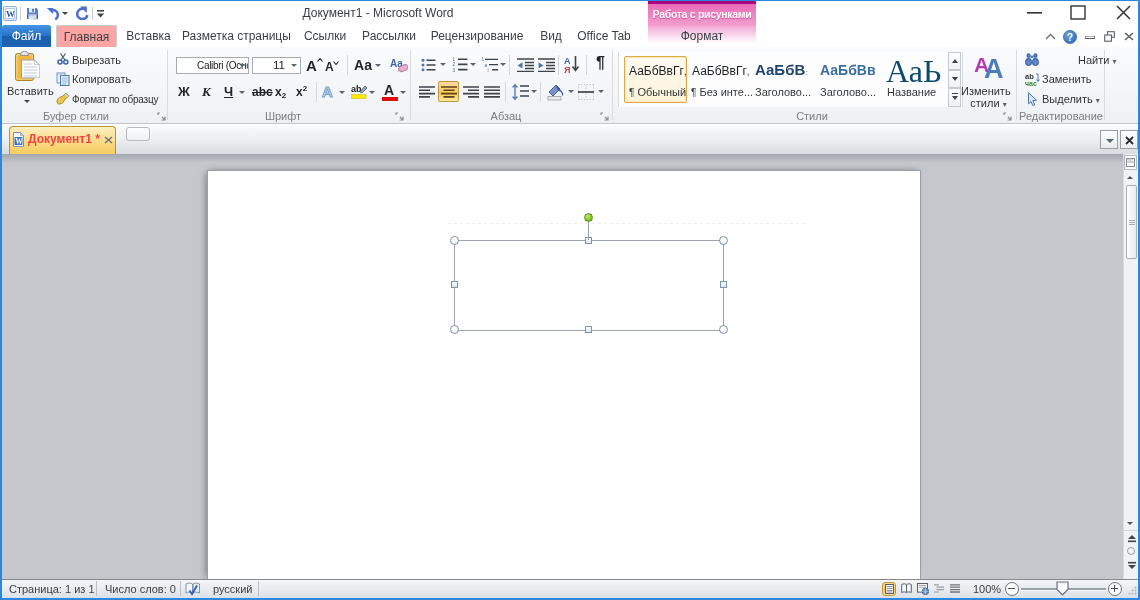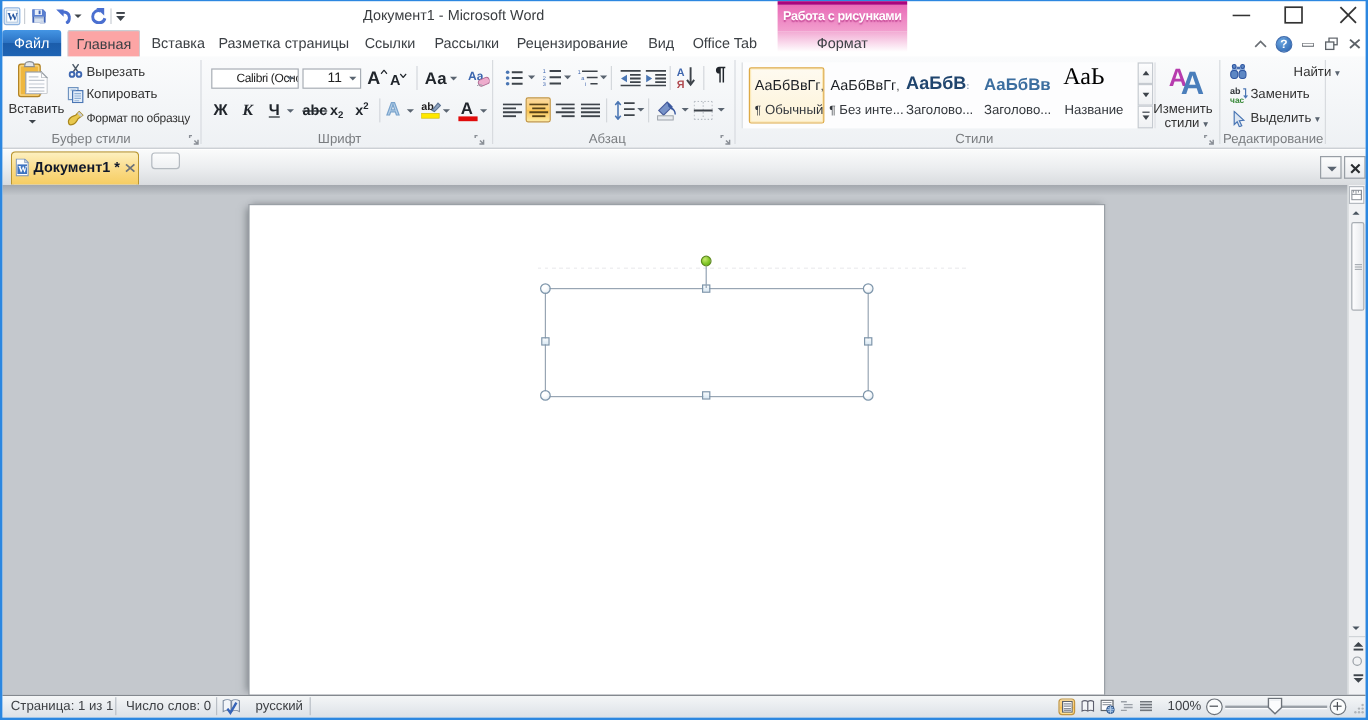--- a/index.html
+++ b/index.html
@@ -351,21 +351,21 @@
 <div class="abs" style="left:618px;top:52px;width:345px;height:55px;background:#fdfdfe;border-left:1px solid #d8dbdf;border-right:1px solid #d8dbdf;"></div>
 <div class="abs" style="left:624px;top:56px;width:63px;height:47px;border:1px solid #deaa46;border-radius:2px;background:linear-gradient(#fefaf0,#fdf3d8);box-shadow:inset 0 0 0 1px #fbe9b8;"></div>
 <div class="rtext" style="left:629px;top:64px;font-size:12px;color:#1d2126;">АаБбВвГг<span style="font-size:10px;color:#444;">,</span></div>
 <div class="rtext" style="left:629px;top:86px;font-size:11px;color:#33373c;"><span style="font-size:10px;">¶</span> Обычный</div>
 <div class="rtext" style="left:692px;top:64px;font-size:12px;color:#1d2126;">АаБбВвГг<span style="font-size:10px;color:#444;">,</span></div>
 <div class="rtext" style="left:691px;top:86px;font-size:11px;color:#33373c;"><span style="font-size:10px;">¶</span> Без инте...</div>
 <div class="rtext" style="left:755px;top:61px;font-size:15px;font-weight:bold;color:#20456e;">АаБбВ<span style="font-size:8px;color:#8aa0b8;">:</span></div>
 <div class="rtext" style="left:755px;top:86px;font-size:11px;color:#33373c;">Заголово...</div>
 <div class="rtext" style="left:820px;top:62px;font-size:14px;font-weight:bold;color:#3c6e9f;">АаБбВв</div>
 <div class="rtext" style="left:820px;top:86px;font-size:11px;color:#33373c;">Заголово...</div>
-<div class="rtext" style="left:886px;top:53px;font-size:20px;font-family:'Liberation Serif',serif;color:#000000;">АаЬ</div>
+<div class="rtext" style="left:886px;top:53px;font-size:32px;font-family:'Liberation Serif',serif;color:#0c4a6e;">АаЬ</div>
 <div class="rtext" style="left:887px;top:86px;font-size:11px;color:#33373c;">Название</div>
 
 <div class="abs" style="left:948px;top:52px;width:13px;height:18px;border:1px solid #c5cad0;background:linear-gradient(#fdfdfe,#eff1f3);"></div>
 <div class="abs" style="left:948px;top:70px;width:13px;height:18px;border:1px solid #c5cad0;background:linear-gradient(#fdfdfe,#eff1f3);"></div>
 <div class="abs" style="left:948px;top:88px;width:13px;height:19px;border:1px solid #c5cad0;background:linear-gradient(#fdfdfe,#eff1f3);"></div>
 <svg class="abs" style="left:952px;top:59px;" width="6" height="4" viewBox="0 0 6 4">
     <path d="M3 0 L6 4 L0 4 Z" fill="#3e444b"></path>
   </svg>
 <svg class="abs" style="left:952px;top:77px;" width="6" height="4" viewBox="0 0 6 4">
     <path d="M0 0 L6 0 L3 4 Z" fill="#3e444b"></path>
@@ -408,21 +408,21 @@
 <div id="tabbar" class="abs"></div>
 <div id="doctab" class="abs"></div>
 <div id="newtab" class="abs"></div>
 
 <svg class="abs" style="left:13px;top:132px;" width="11" height="15" viewBox="0 0 11 15">
   <path d="M0.5 0.5 h7 l3 3 v11 h-10 z" fill="#fdfdfe" stroke="#7a93b8"></path>
   <path d="M7.5 0.5 l3 3 h-3 z" fill="#cdd8e6" stroke="#7a93b8" stroke-width=".6"></path>
   <rect x="1.5" y="5" width="8" height="8" fill="#3f74c1"></rect>
   <text x="2.2" y="11.6" font-family="Liberation Serif" font-weight="bold" font-size="7.5" fill="#fff">W</text>
 </svg>
-<div class="abs" style="left:28px;top:132px;font-size:12px;font-weight:bold;color:#0f172a;">Документ1 *</div>
+<div class="abs" style="left:28px;top:132px;font-size:12px;font-weight:bold;color:#ef4444;">Документ1 *</div>
 <svg class="abs" style="left:104px;top:136px;" width="9" height="8" viewBox="0 0 9 8">
   <path d="M1 1 L8 7 M8 1 L1 7" stroke="#6d737a" stroke-width="1.5"></path>
 </svg>
 <div class="tbbtn abs" style="left:1100px;">
     <div class="ca" style="left:5px;top:8px;border-width:4px;"></div>
   </div>
 <div class="tbbtn abs" style="left:1120px;">
   <svg style="position:absolute;left:4px;top:5px;" width="9" height="9" viewBox="0 0 9 9">
       <path d="M1 1 L8 8 M8 1 L1 8" stroke="#2a2d30" stroke-width="1.8"></path>
     </svg>

